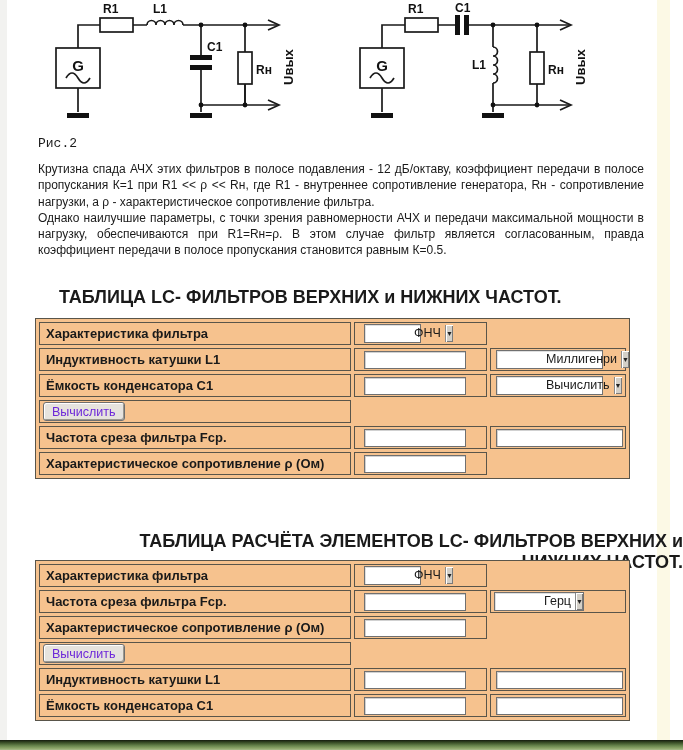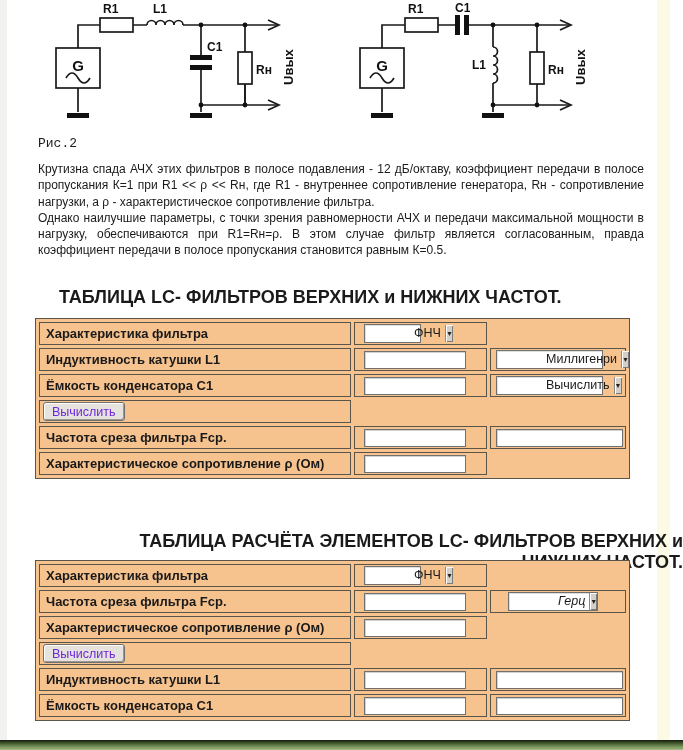--- a/index.html
+++ b/index.html
@@ -56,21 +56,21 @@
     padding-left: 45px;
   }
   .sel-text { font-size:12.5px; padding:1px 4px 0 4px; flex:1; white-space:nowrap; }
   .sel-btn {
     width:16px; background:#d4d0c8; border-left:1px solid #8a8a8a;
     display:flex; align-items:center; justify-content:center;
     font-size:7px; color:#222;
     box-shadow: inset 1px 1px 0 #ffffff, inset -1px -1px 0 #7a7a7a;
   }
   .sel-unit { width:107px; margin-left:5px; }
-  .sel-hz   { width:90px;  margin-left:17px;font-style:italic; }
+  .sel-hz   { width:90px;  margin-left:3px; }
   .sel-type { width:57px; }
 
   .btn {
     margin-left:3px; height:19px; padding:0 8px; font-size:12.5px;
     font-family:"Liberation Sans", sans-serif; color:#6d28d9;
     background:#e6e3de; border:1px solid #6f6f6f; border-radius:3px;
     box-shadow: inset 1px 1px 0 #ffffff, inset -1px -1px 0 #9b9890;
   }
 
   .watermark {

